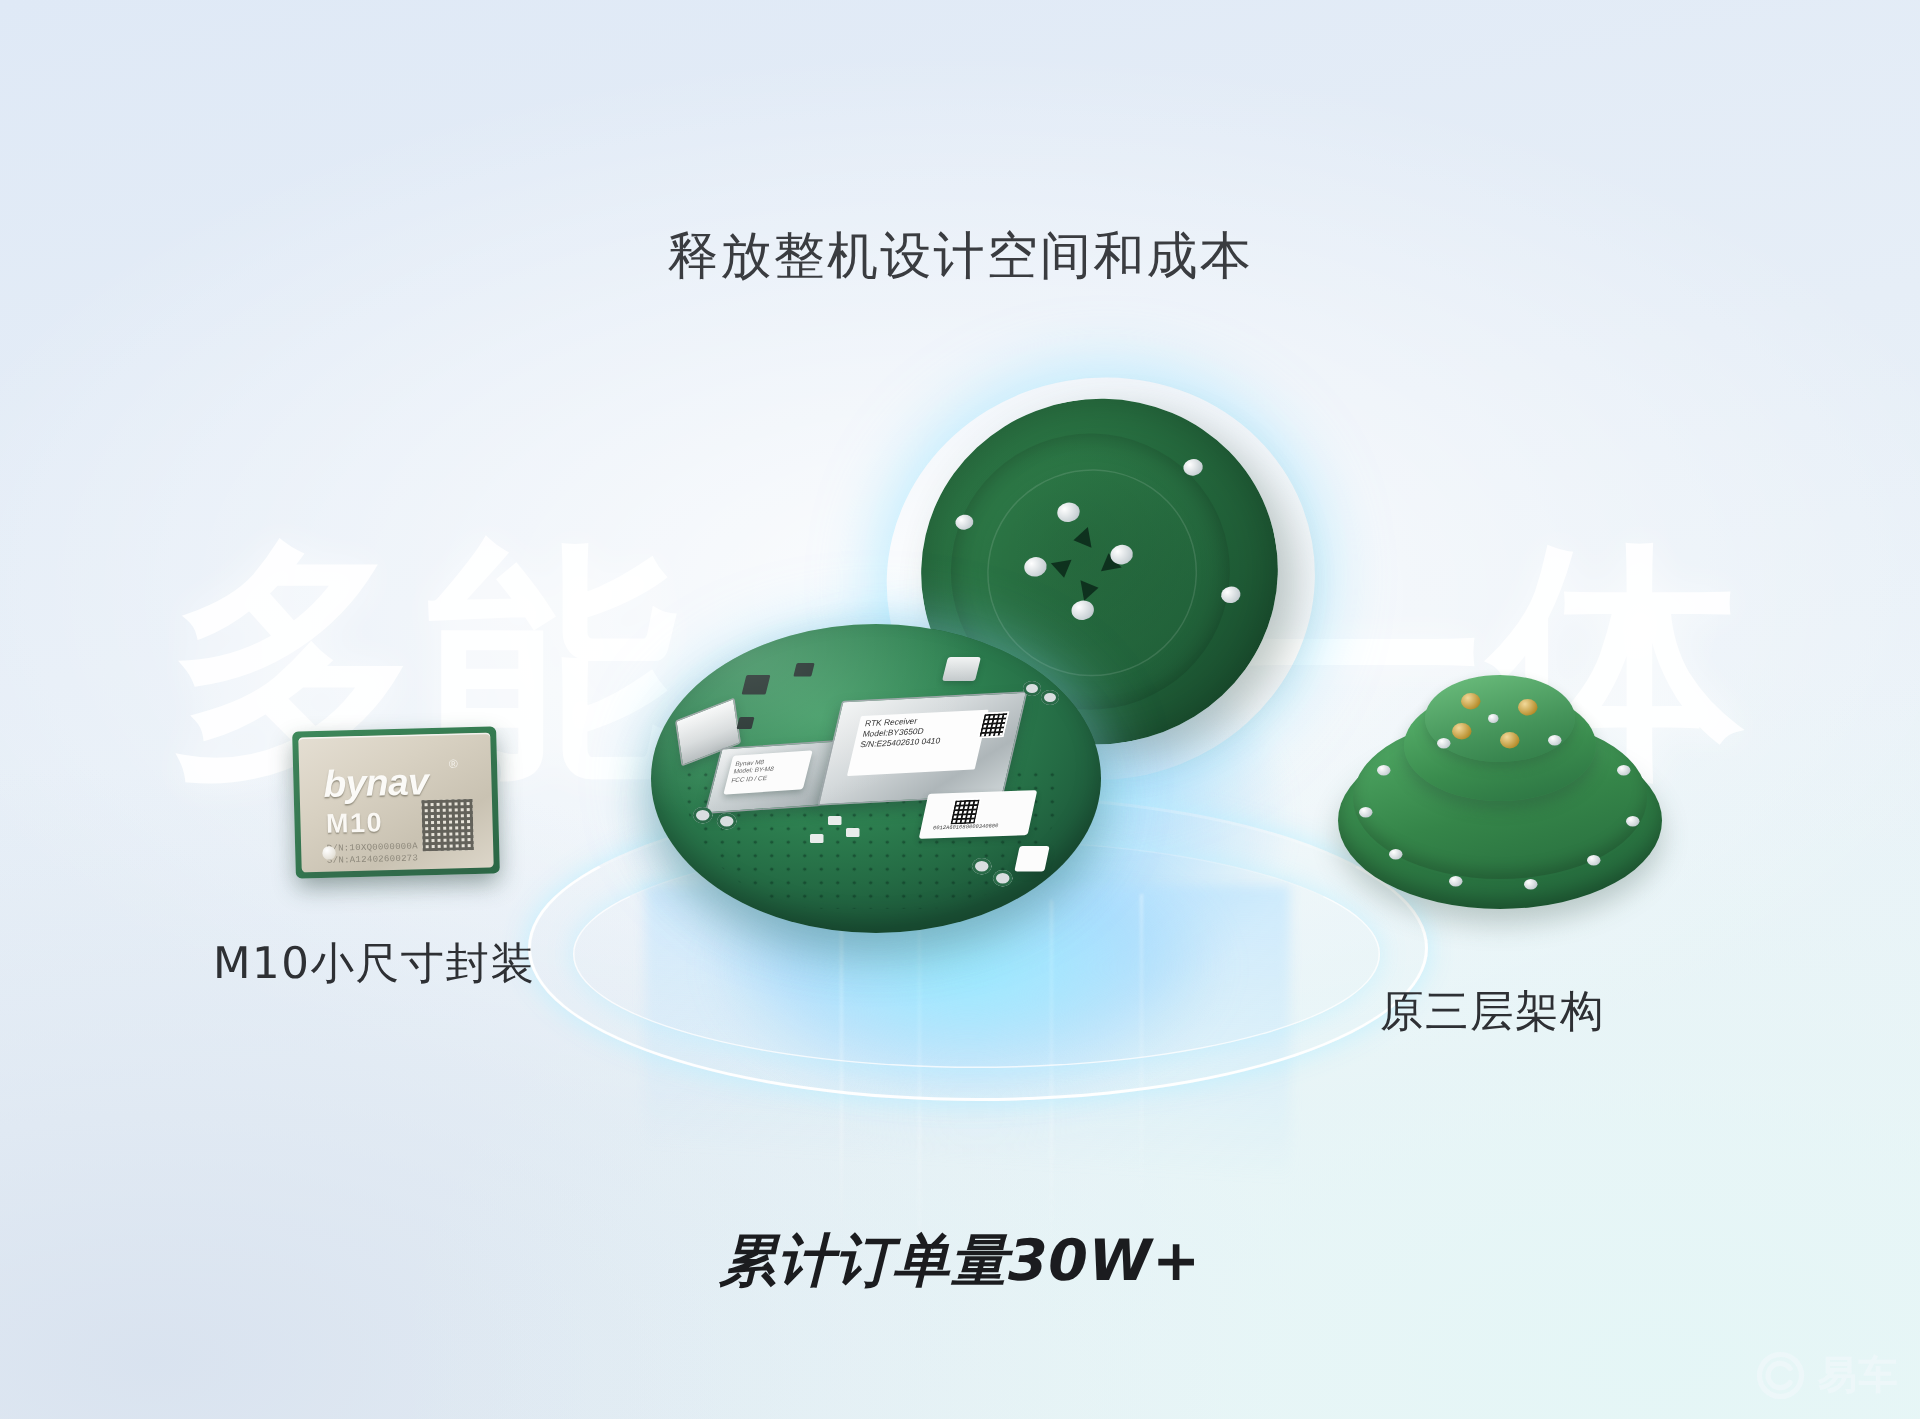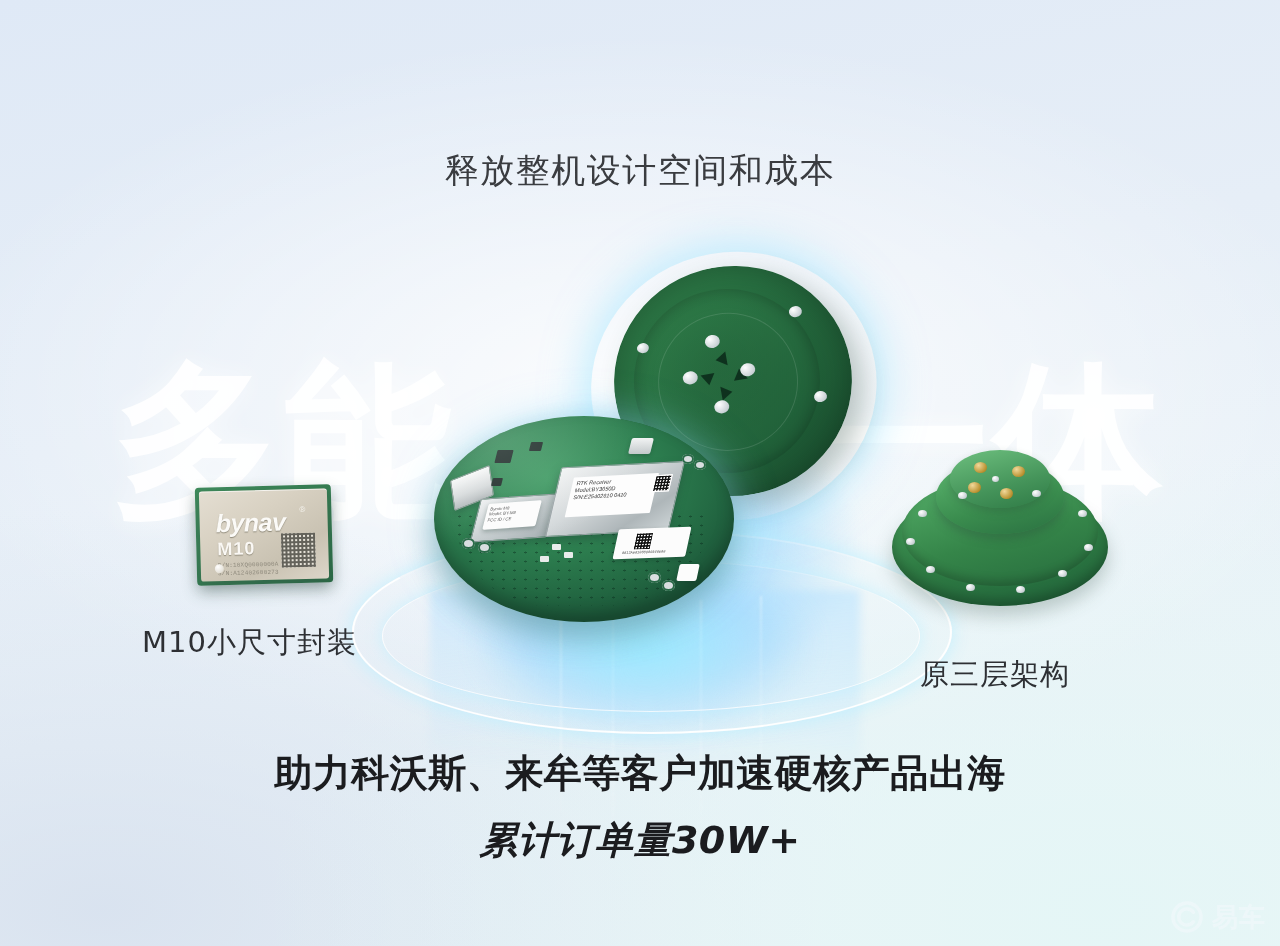--- a/index.html
+++ b/index.html
@@ -392,21 +392,20 @@
         <div>P/N:10XQ0000000A</div>
         <div>S/N:A12402600273</div>
       </div>
       <div class="m10-dot"></div>
     </div>
   </div>
 
   <div class="cap cap-left">M10小尺寸封装</div>
   <div class="cap cap-right">原三层架构</div>
 
-  <div class="foot foot1"><span>助力</span><b>科沃斯</b><span>、</span><b>来牟</b><span>等客户加速硬核产品出海</span></div>
   <div class="foot foot2">累计订单量30W+</div>
 
   <div class="yiche">
     <svg class="yiche-mark" viewBox="0 0 40 40">
       <path d="M20 3.5a16.5 16.5 0 1 1 0 33 16.5 16.5 0 0 1 0-33z" fill="none" stroke="#f1f8fb" stroke-width="4"></path>
       <path d="M27.5 14.5A9.5 9.5 0 1 0 27.5 25.5" fill="none" stroke="#f1f8fb" stroke-width="4" stroke-linecap="round"></path>
     </svg>
     <span class="yiche-text">易车</span>
   </div>
 

